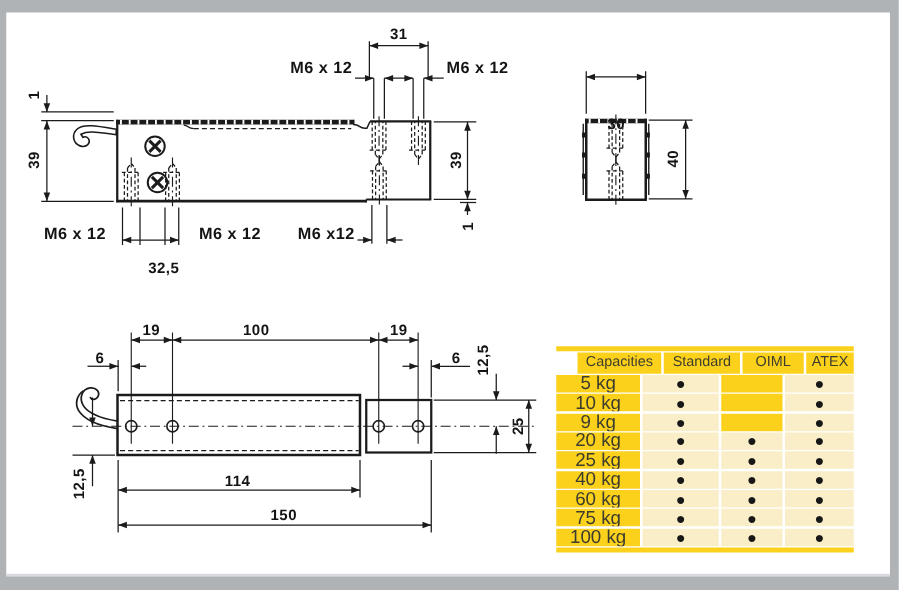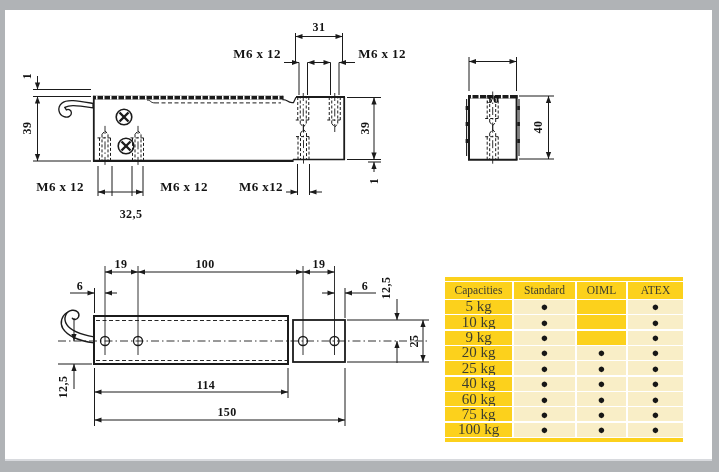--- a/index.html
+++ b/index.html
@@ -1,19 +1,19 @@
 <!DOCTYPE html>
 <html style="--gold: #fcd11c; --cream: #f9eec7; --frame: #b0b3b6; --ink: #1b1b1b;"><head>
 <meta charset="utf-8">
 <style>
   html,body { margin:0; padding:0; }
   #stage {
     position:relative; width:719px; height:472px;
     background:var(--frame,#b0b3b6); overflow:hidden;
-    font-family:Liberation Serif, serif;
+    font-family:Liberation Sans, sans-serif;
   }
   #canvas {
     position:absolute; left:5px; top:10px; width:707px; height:449px;
     background:#ffffff; border-bottom:2px solid #d8dade;
   }
   #drawing { position:absolute; left:0; top:0; }
   .labels { position:absolute; left:0; top:0; width:719px; height:472px; pointer-events:none; }
   .dim {
     position:absolute; transform:translate(-50%,-50%);
     font-weight:bold; font-size:12px; color:#141414;
@@ -22,21 +22,21 @@
   .rot { transform:translate(-50%,-50%) rotate(-90deg); }
   .m6 { font-size:13px;text-align:center; }
   
   .cap-table {
     position:absolute; left:445px; top:277px; width:238px; height:165px;
     display:flex; flex-direction:column; gap:1.2px; background:#ffffff;
   }
   .strip { height:4px; background:var(--gold,#fcd11c); flex:none; }
   .trow { flex:1; display:grid; grid-template-columns:67px 61px 49px 1fr; gap:2px; min-height:0; }
   .trow > div { display:flex; align-items:center; justify-content:center; overflow:hidden; }
-  .thead { flex:none; height:16.5px; }
+  .thead { flex:none; height:16.5px;margin-left:17px; }
   .thead > div { background:var(--gold,#fcd11c); font-size:11.5px; color:#3d3d2f; }
   .capcell { background:var(--gold,#fcd11c); font-size:15px; color:#3d3d2f; }
   .dotcell { background:var(--cream,#f9eec7); font-size:13px; color:#171717; line-height:1; }
   .dotcell.empty { background:var(--gold,#fcd11c); }
 </style>
 </head>
 <body>
 
 <div id="stage">
   <div id="canvas"></div>
@@ -264,21 +264,21 @@
     <div class="dim" style="left:493px; top:53px;margin-top:46px;">30</div>
     <div class="dim rot" style="left:538px; top:127px;">40</div>
     <div class="dim" style="left:121px; top:264px;">19</div>
     <div class="dim" style="left:205px; top:264px;">100</div>
     <div class="dim" style="left:319px; top:264px;">19</div>
     <div class="dim" style="left:80px;  top:286px;">6</div>
     <div class="dim" style="left:365px; top:286px;">6</div>
     <div class="dim rot" style="left:386px; top:288px;">12,5</div>
     <div class="dim rot" style="left:414px; top:341px;">25</div>
     <div class="dim rot" style="left:63px;  top:387px;">12,5</div>
-    <div class="dim" style="left:190px; top:385px;margin-left:16px;">114</div>
+    <div class="dim" style="left:190px; top:385px;">114</div>
     <div class="dim" style="left:227px; top:412px;">150</div>
   </div>
 
   <div class="cap-table">
     <div class="strip"></div>
     <div class="trow thead">
       <div>Capacities</div>
       <div>Standard</div>
       <div>OIML</div>
       <div>ATEX</div>

